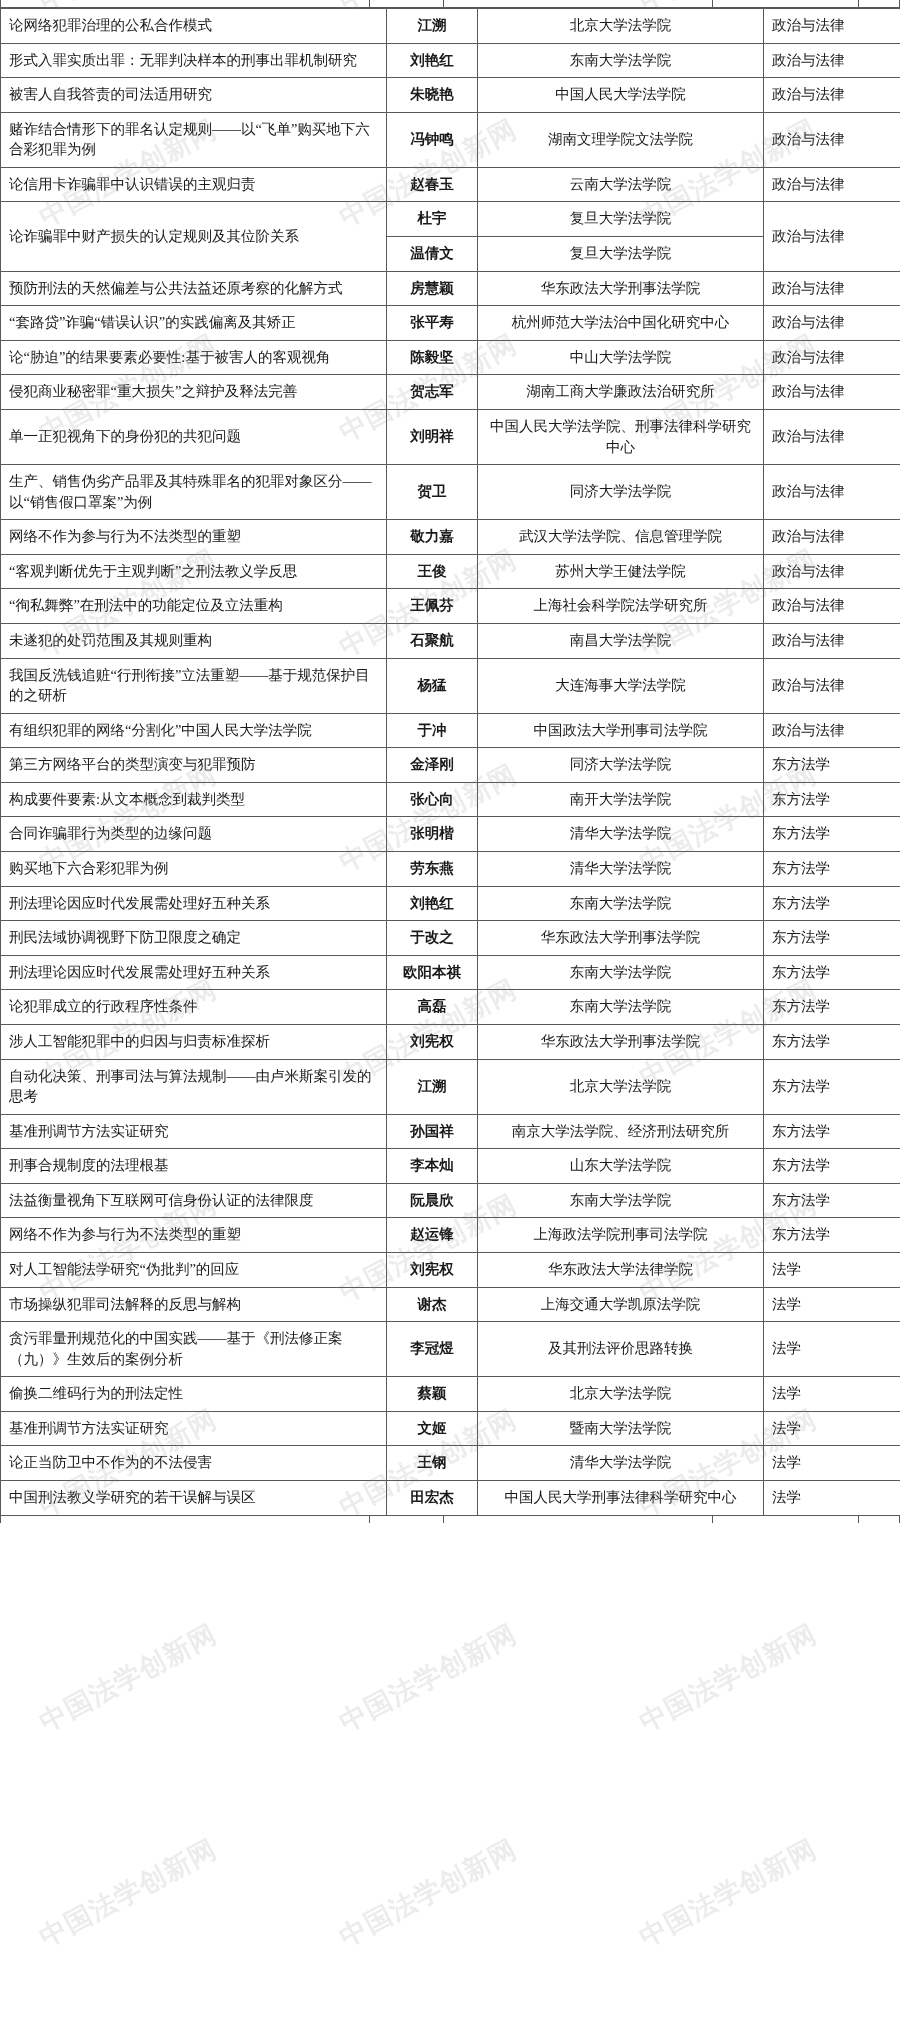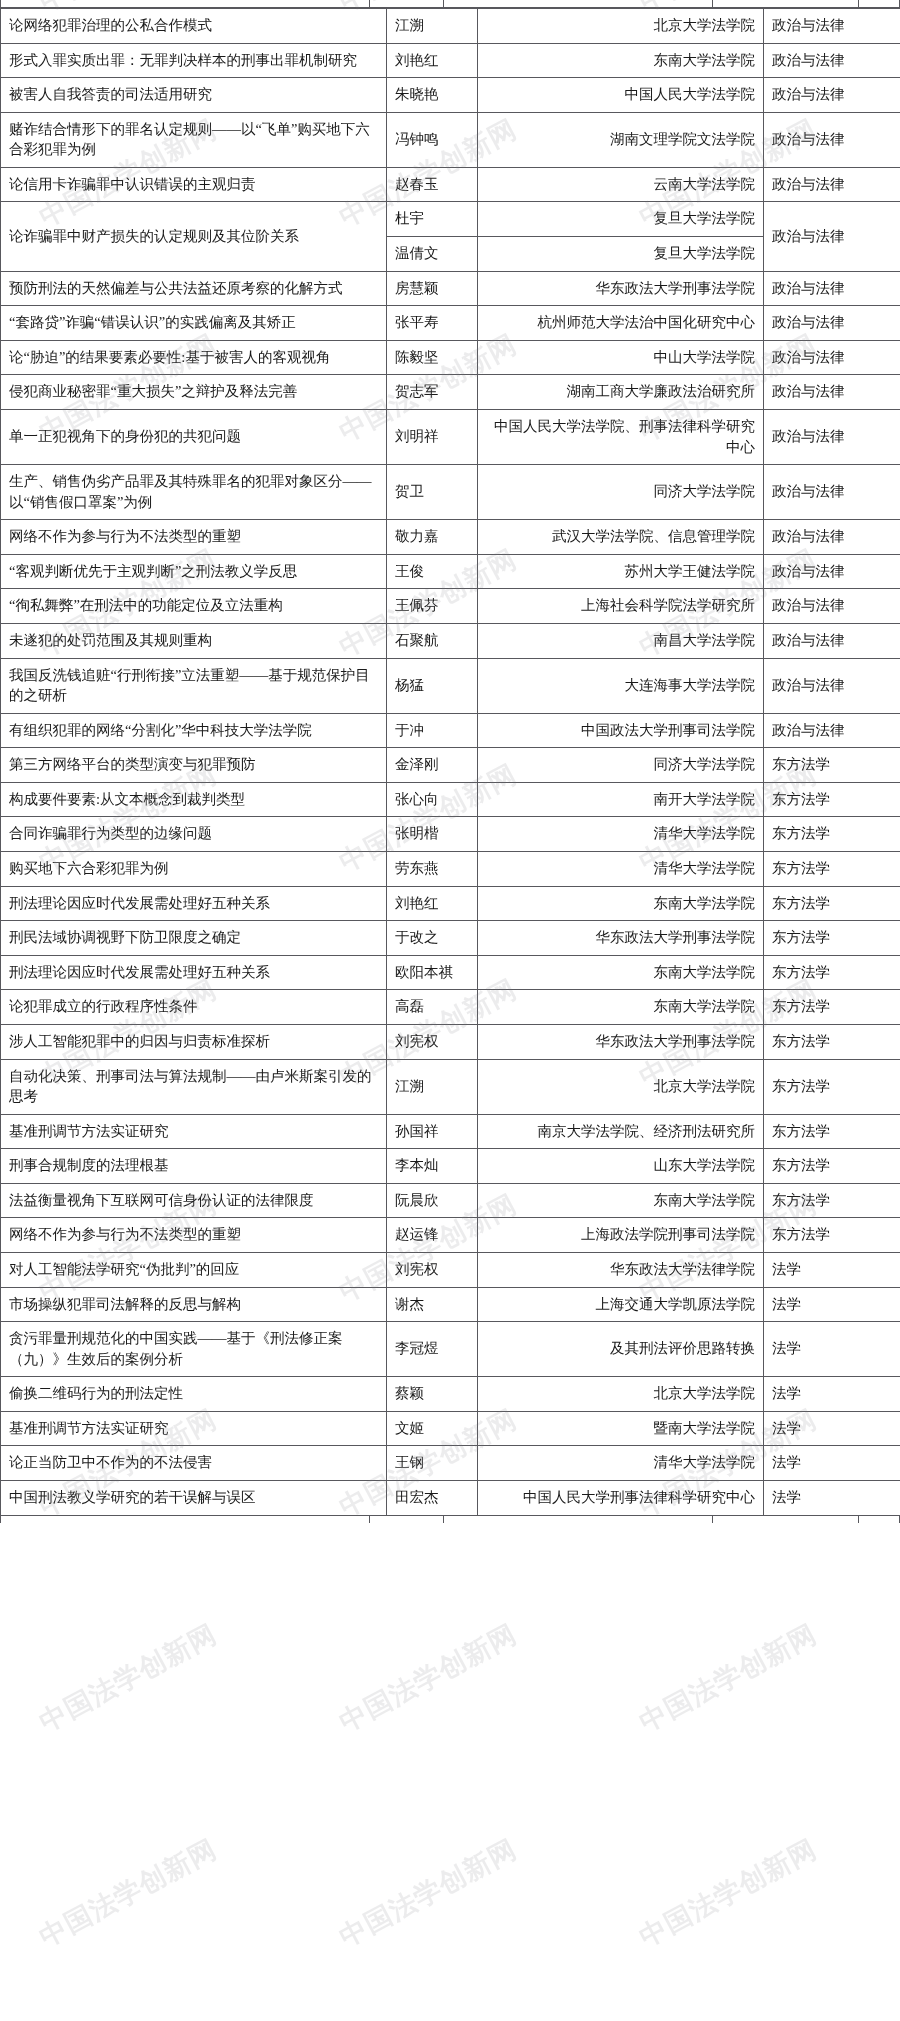--- a/index.html
+++ b/index.html
@@ -54,22 +54,22 @@
   table.data-table td {
     border: 1px solid #58585d;
     padding: 6px 8px 7px 8px;
     font-size: 14.5px;
     line-height: 1.42;
     vertical-align: middle;
     background: transparent;
     word-break: break-all;
   }
   td.c-title   { width: 369px; text-align: left; }
-  td.c-author  { width: 74px;  text-align: left; white-space: nowrap; }
-  td.c-inst    { width: 269px; text-align: right; }
+  td.c-author  { width: 74px;  text-align: center; white-space: nowrap; font-weight: bold; }
+  td.c-inst    { width: 269px; text-align: center; }
   td.c-journal { width: 146px; text-align: left; }
 
   
   .top-stub {
     position: relative;
     z-index: 2;
     width: 900px;
     height: 8px;
     box-sizing: border-box;
     border-left: 1px solid #58585d;
@@ -254,21 +254,21 @@
           <td class="c-inst">南昌大学法学院</td>
           <td class="c-journal" rowspan="1">政治与法律</td>
         </tr>
         <tr>
           <td class="c-title" rowspan="1">我国反洗钱追赃“行刑衔接”立法重塑——基于规范保护目的之研析</td>
           <td class="c-author">杨猛</td>
           <td class="c-inst">大连海事大学法学院</td>
           <td class="c-journal" rowspan="1">政治与法律</td>
         </tr>
         <tr>
-          <td class="c-title" rowspan="1">有组织犯罪的网络“分割化”华中科技大学法学院</td>
+          <td class="c-title" rowspan="1">有组织犯罪的网络“分割化”中国人民大学法学院</td>
           <td class="c-author">于冲</td>
           <td class="c-inst">中国政法大学刑事司法学院</td>
           <td class="c-journal" rowspan="1">政治与法律</td>
         </tr>
         <tr>
           <td class="c-title" rowspan="1">第三方网络平台的类型演变与犯罪预防</td>
           <td class="c-author">金泽刚</td>
           <td class="c-inst">同济大学法学院</td>
           <td class="c-journal" rowspan="1">东方法学</td>
         </tr>

